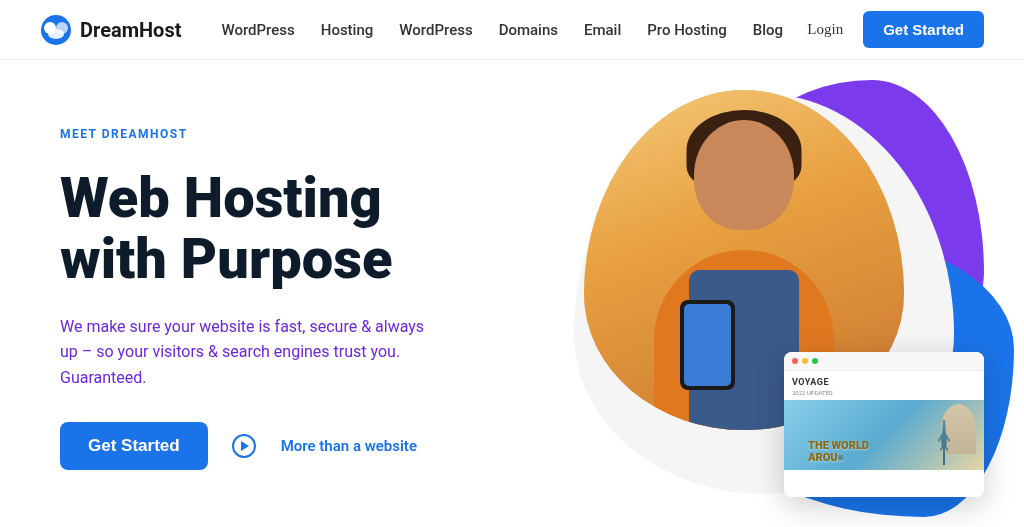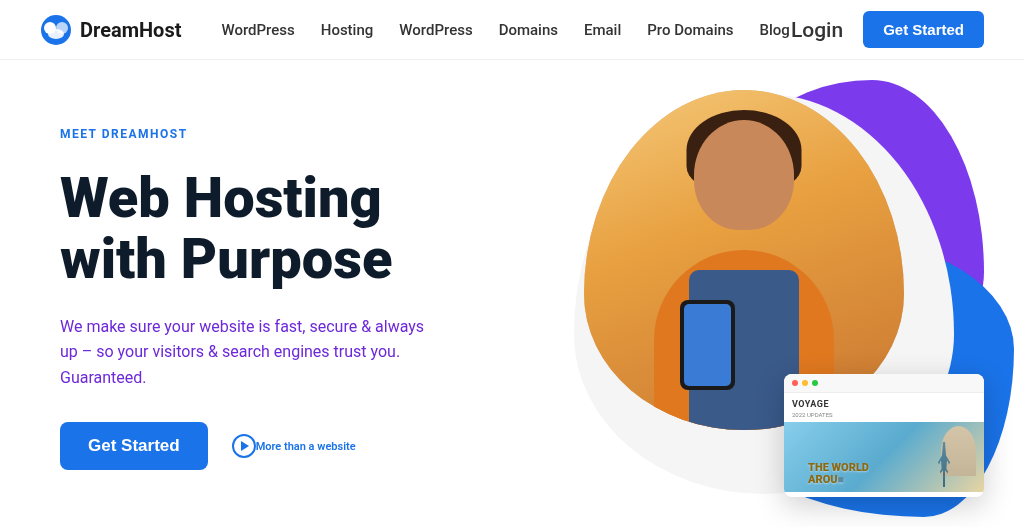--- a/index.html
+++ b/index.html
@@ -48,25 +48,26 @@
       text-decoration: none;
       font-weight: 500;
       cursor: pointer;
     }
     .nav-actions {
       display: flex;
       align-items: center;
       gap: 20px;
     }
     .login-link {
-      font-size: 21px;
+      font-size: 15px;
       color: #333;
       text-decoration: none;
       font-weight: 500;
       cursor: pointer;
+      font-family: Liberation Serif, serif;
     }
     .get-started-btn {
       background: #1a73e8;
       color: #fff;
       border: none;
       border-radius: 6px;
       padding: 10px 20px;
       font-size: 15px;
       font-weight: 600;
       cursor: pointer;
@@ -118,23 +119,23 @@
       border: none;
       border-radius: 8px;
       padding: 14px 28px;
       font-size: 17px;
       font-weight: 700;
       cursor: pointer;
     }
     .more-than-link {
       display: flex;
       align-items: center;
-      gap: 0;
+      gap: 25px;
       color: #1a73e8;
-      font-size: 11px;
+      font-size: 15px;
       font-weight: 600;
       cursor: pointer;
       text-decoration: none;
     }
     .play-circle {
       width: 24px;
       height: 24px;
       border: 2px solid #1a73e8;
       border-radius: 50%;
       display: flex;
@@ -281,21 +282,21 @@
       background: #3a7bd5;
       border-radius: 5px;
     }
 
     
     .website-card {
       position: absolute;
       bottom: 30px;
       right: 40px;
       width: 200px;
-      height: 123px;
+      height: 145px;
       background: #fff;
       border-radius: 8px;
       box-shadow: 0 8px 30px rgba(0,0,0,0.2);
       z-index: 10;
       overflow: hidden;
     }
     .card-header {
       background: #f8f8f8;
       padding: 6px 8px;
       border-bottom: 1px solid #eee;
@@ -370,21 +371,21 @@
       <ellipse cx="16" cy="20" rx="8" ry="5" fill="#fff" opacity="0.9"></ellipse>
     </svg>
     <span class="logo-text">DreamHost</span>
   </a>
   <div class="nav-links">
     <a class="nav-link">WordPress</a>
     <a class="nav-link">Hosting</a>
     <a class="nav-link">WordPress</a>
     <a class="nav-link">Domains</a>
     <a class="nav-link">Email</a>
-    <a class="nav-link">Pro Domains</a>
+    <a class="nav-link">Pro Hosting</a>
     <a class="nav-link">Blog</a>
   </div>
   <div class="nav-actions">
     <a class="login-link">Login</a>
     <button class="get-started-btn">Get Started</button>
   </div>
 </nav>
 
 <section class="hero">
   <div class="hero-content">

